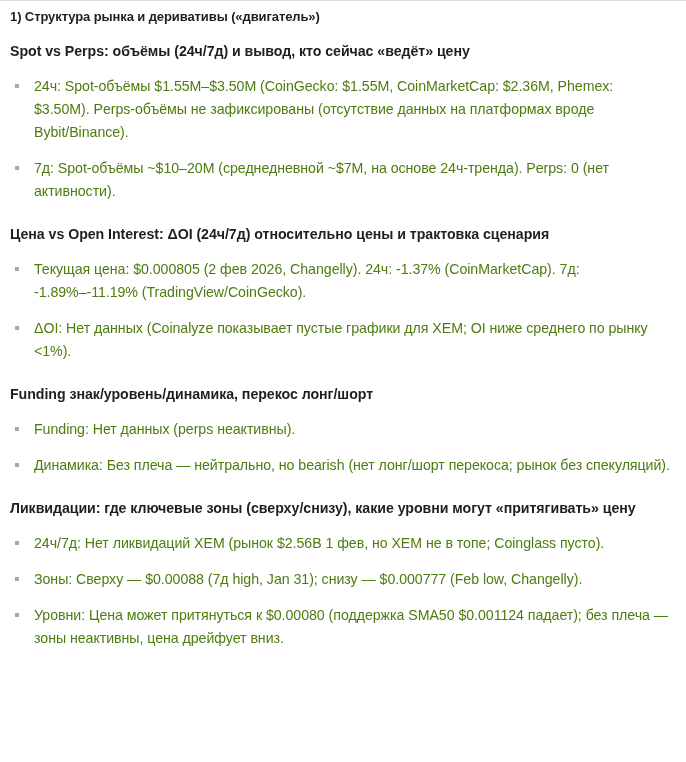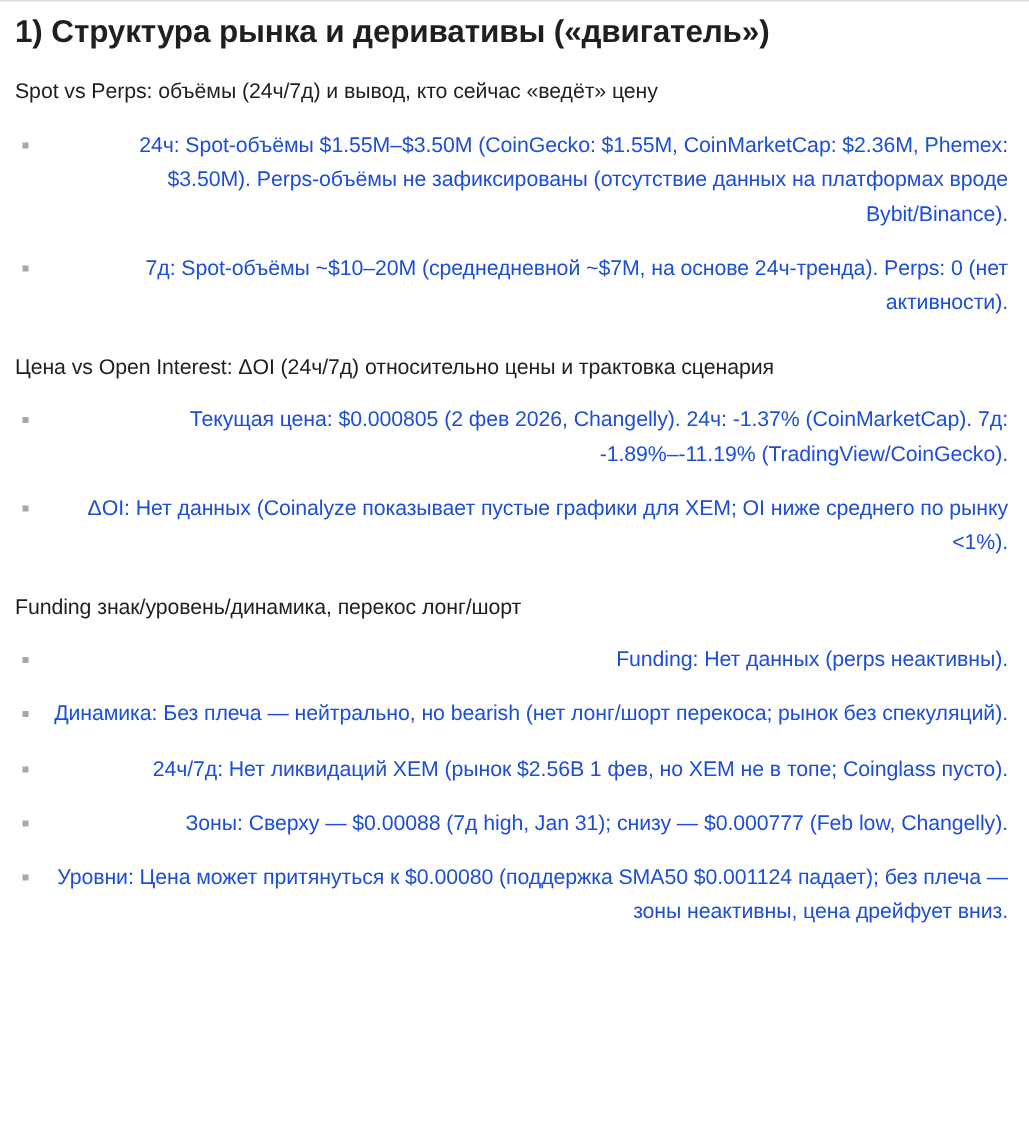--- a/index.html
+++ b/index.html
@@ -26,51 +26,50 @@
   }
   .top-rule {
     position: absolute;
     top: 0;
     left: 0;
     width: 686px;
     height: 1px;
     background: #dcdcdc;
   }
   h2.section-title {
-    font-size: 21px;
+    font-size: 13px;
     font-weight: bold;
     line-height: 1.35;
     margin: 0;
     padding: 8px 0 0 0;
     color: #1f1f1f;
     letter-spacing: -0.1px;
   }
   h3.sub-title {
     font-size: 14.2px;
-    font-weight: normal;
+    font-weight: bold;
     line-height: 1.35;
     margin: 0;
     padding: 16px 0 0 0;
     color: #1f1f1f;
     letter-spacing: -0.05px;
   }
   ul.bullets {
     list-style: none;
     margin: 0;
     padding: 0;
   }
   ul.bullets li {
     position: relative;
     font-size: 14.2px;
     line-height: 1.62;
-    color: #1d4ed8;
+    color: #4d7c0f;
     padding: 0 0 0 24px;
     margin: 13px 0 0 0;
     letter-spacing: -0.05px;
-    text-align: right;
   }
   ul.bullets li:first-child {
     margin-top: 14px;
   }
   ul.bullets li::before {
     content: "";
     position: absolute;
     left: 5px;
     top: 9px;
     width: 4px;
@@ -112,20 +111,21 @@
 
   <div class="block">
     <h3 class="sub-title">Funding знак/уровень/динамика, перекос лонг/шорт</h3>
     <ul class="bullets">
       <li>Funding: Нет данных (perps неактивны).</li>
       <li>Динамика: Без плеча — нейтрально, но bearish (нет лонг/шорт перекоса; рынок без спекуляций).</li>
     </ul>
   </div>
 
   <div class="block">
+    <h3 class="sub-title">Ликвидации: где ключевые зоны (сверху/снизу), какие уровни могут «притягивать» цену</h3>
     <ul class="bullets">
       <li>24ч/7д: Нет ликвидаций XEM (рынок $2.56B 1 фев, но XEM не в топе; Coinglass пусто).</li>
       <li>Зоны: Сверху — $0.00088 (7д high, Jan 31); снизу — $0.000777 (Feb low, Changelly).</li>
       <li>Уровни: Цена может притянуться к $0.00080 (поддержка SMA50 $0.001124 падает); без плеча — зоны неактивны, цена дрейфует вниз.</li>
     </ul>
   </div>
 
 </div>
 
 </body></html>

